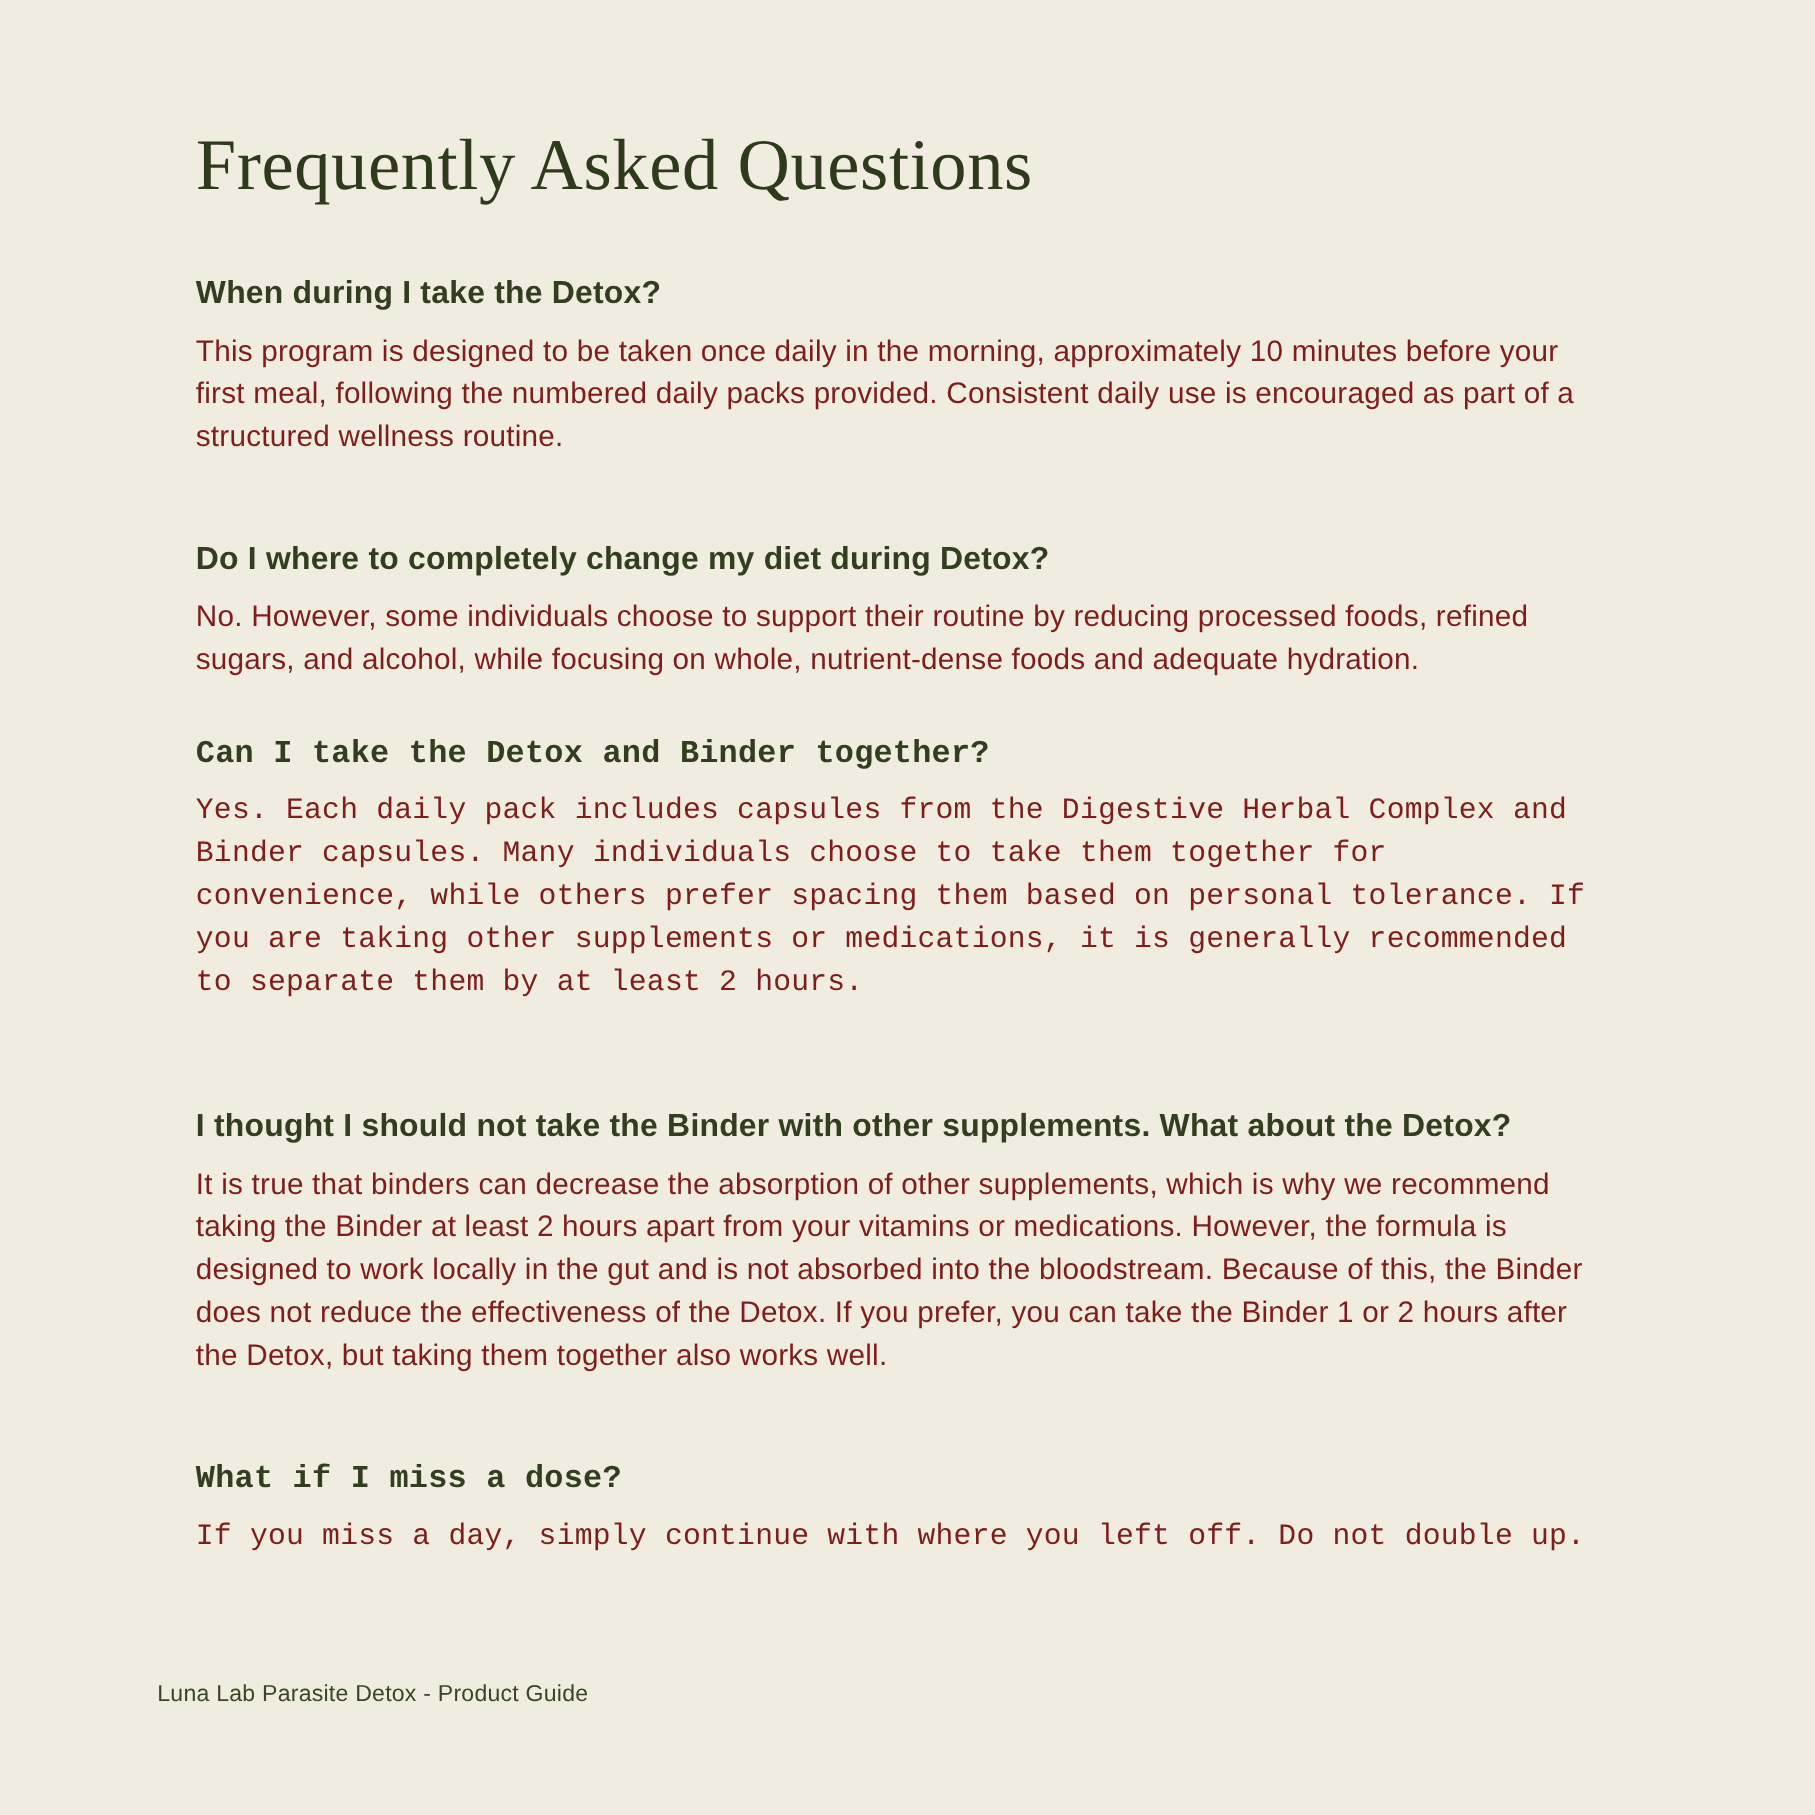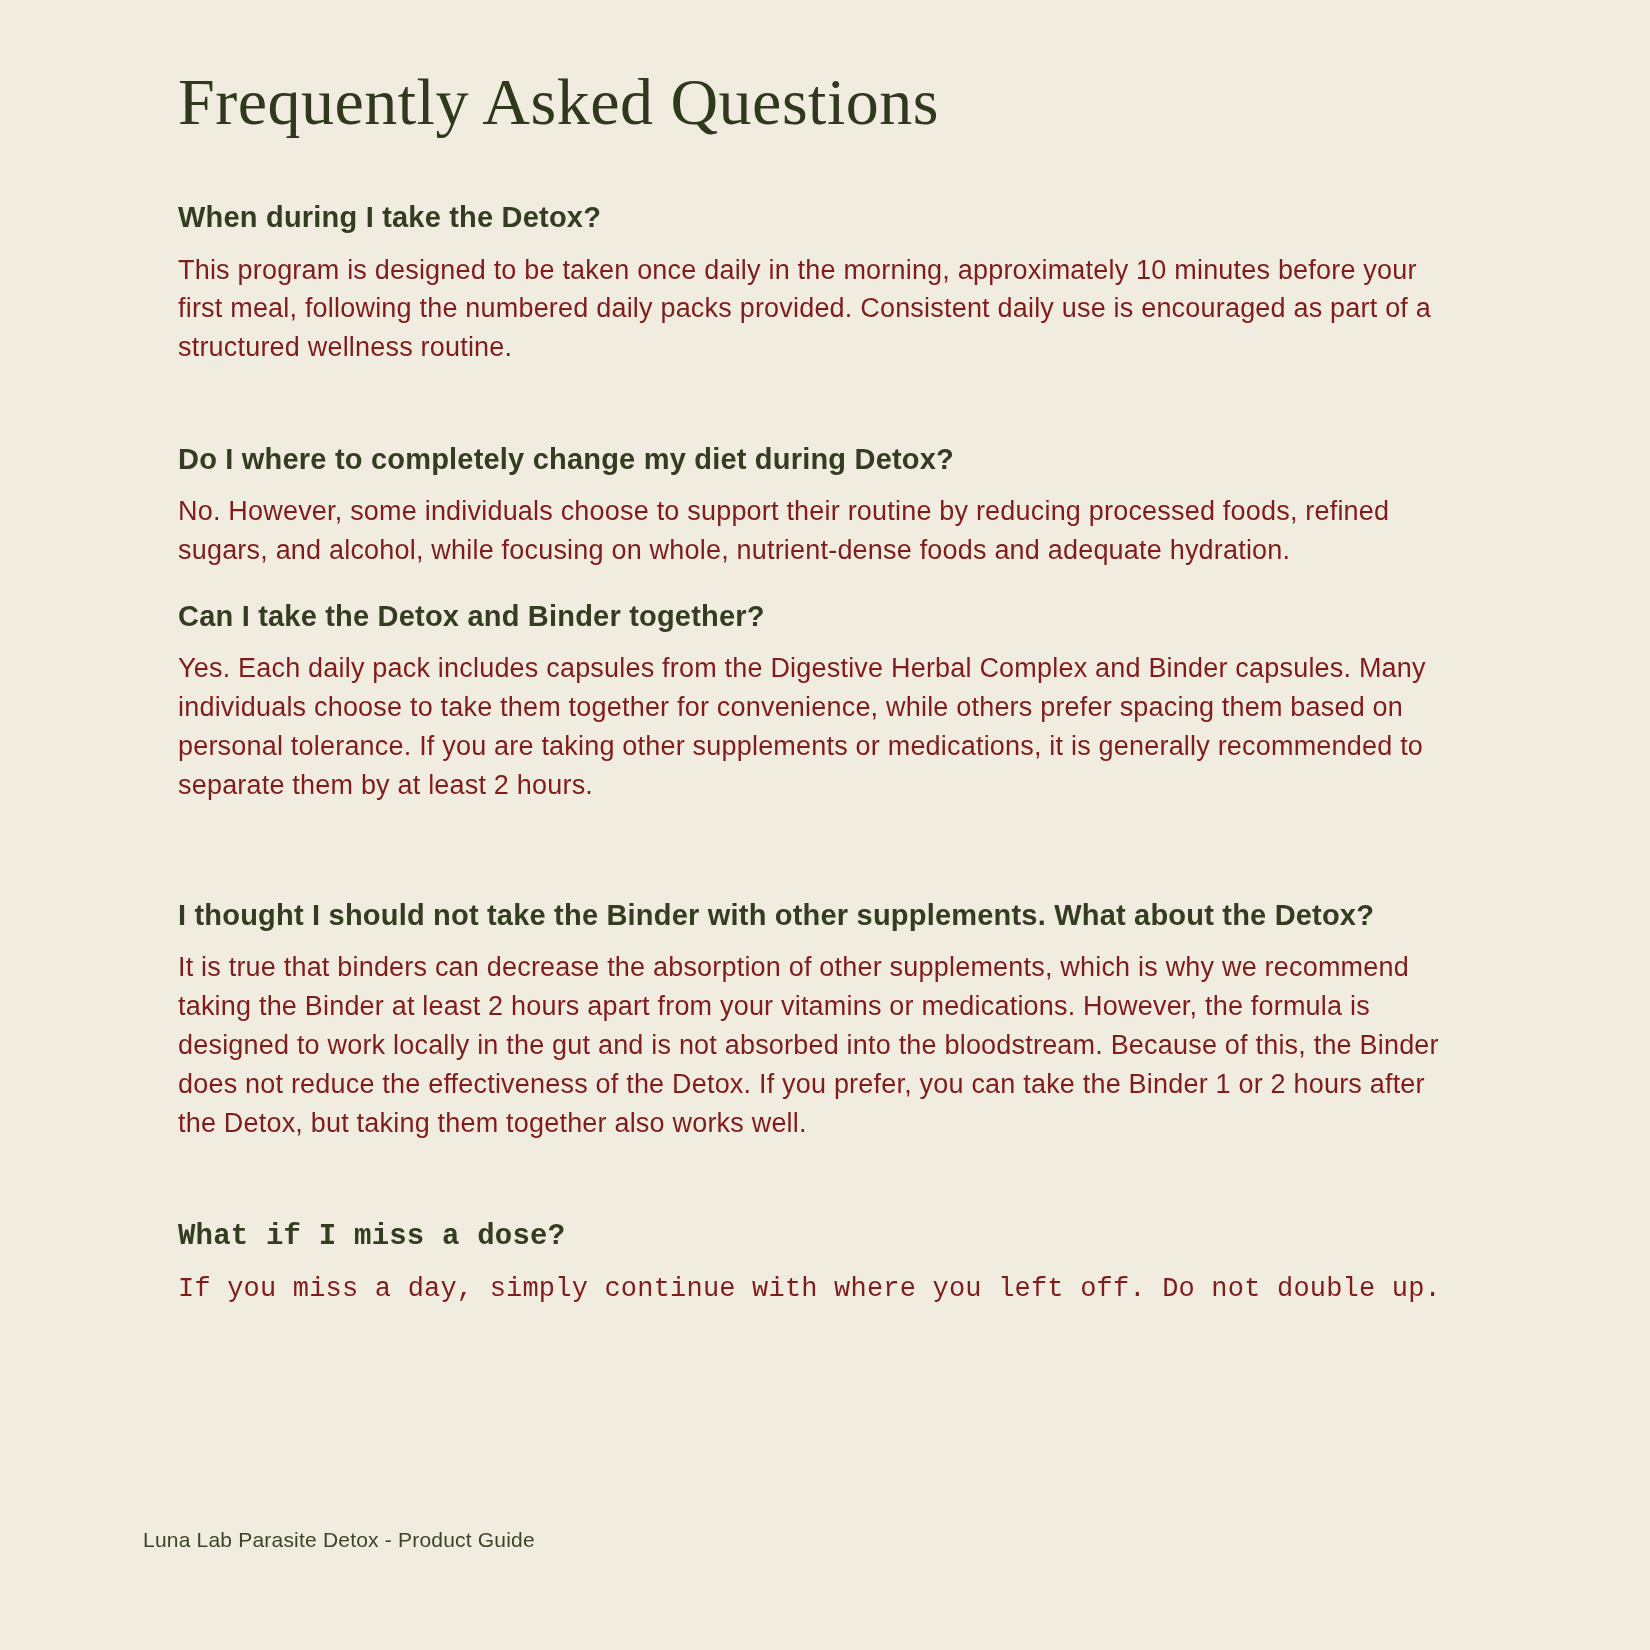--- a/index.html
+++ b/index.html
@@ -10,38 +10,38 @@
     width: 1650px;
     height: 1650px;
     background: #f0ecdf;
     font-family: "Liberation Sans", sans-serif;
     color: #3b4526;
     position: relative;
     overflow: hidden;
     box-sizing: border-box;
   }
   .page {
-    padding: 66px 175px 0 178px;
+    padding: 115px 175px 0 178px;
     box-sizing: border-box;
   }
   .page-title {
     font-family: "Liberation Serif", "DejaVu Serif", serif;
     font-weight: 400;
     font-size: 66px;
     line-height: 1.08;
     color: #2f3a1d;
     margin: 0 0 62px 0;
     letter-spacing: 0.5px;
   }
   .faq-list {
     max-width: 1280px;
   }
   .faq-item { margin-top: 0; }
   .faq-item:nth-child(2) { margin-top: 74px; }
-  .faq-item:nth-child(3) { margin-top: 28px; }
+  .faq-item:nth-child(3) { margin-top: 49px; font-family: Liberation Mono, monospace; }
   .faq-item:nth-child(4) { margin-top: 92px; }
   .faq-item:nth-child(5) { margin-top: 76px; font-family: Liberation Mono, monospace; }
   .question {
     font-size: 29px;
     font-weight: 700;
     color: #333d1f;
     margin: 0 0 15px 0;
     letter-spacing: 0.2px;
     line-height: 1.25;
   }

